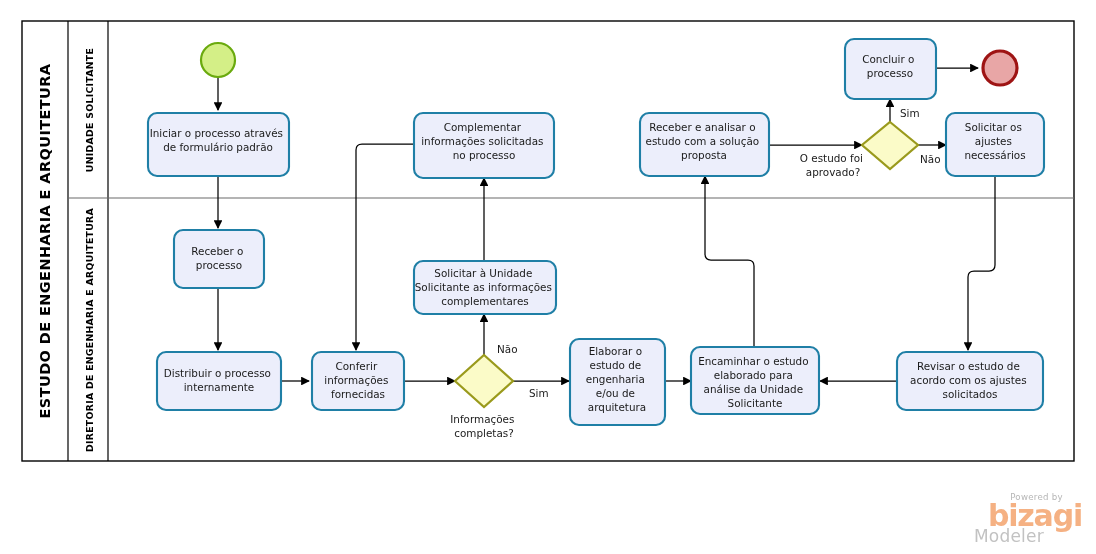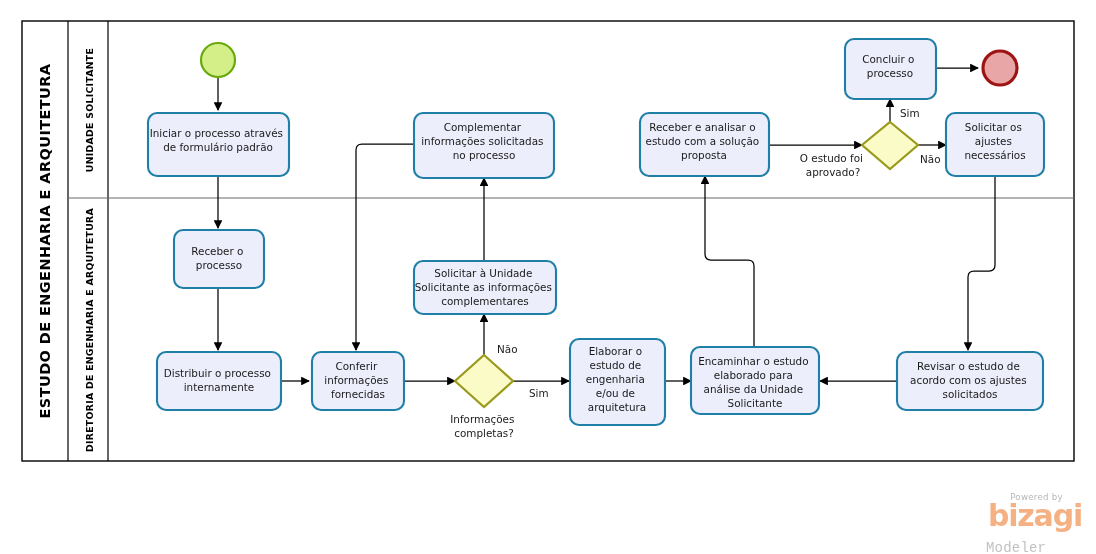--- a/index.html
+++ b/index.html
@@ -109,28 +109,27 @@
   }
   #brand .wordmark {
     font-size: 30px;
     line-height: 28px;
     color: #f5b183;
     letter-spacing: -1.2px;
     font-weight: bold;
     margin: 0;
   }
   #brand .modeler {
-    font-size: 14px;
+    font-size: 17px;
     color: #c2c2c2;
     letter-spacing: 0.2px;
     line-height: 13px;
-    margin: 12px;
+    margin: 0;
     text-align: left;
     padding-left: 4px;
-    font-family: Liberation Mono, monospace;
   }
 </style>
 </head>
 <body>
 
 <div id="canvas">
 
   <svg class="diagram" viewBox="0 0 1096 554">
     <defs>
       <marker id="arrow" viewBox="0 0 10 10" refX="9" refY="5" markerWidth="7" markerHeight="7" orient="auto-start-reverse">

